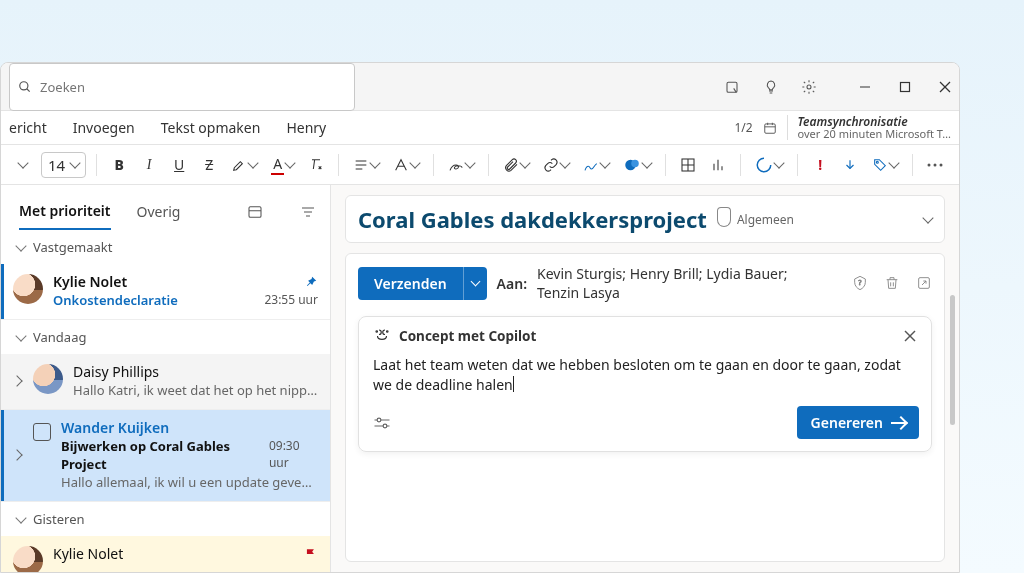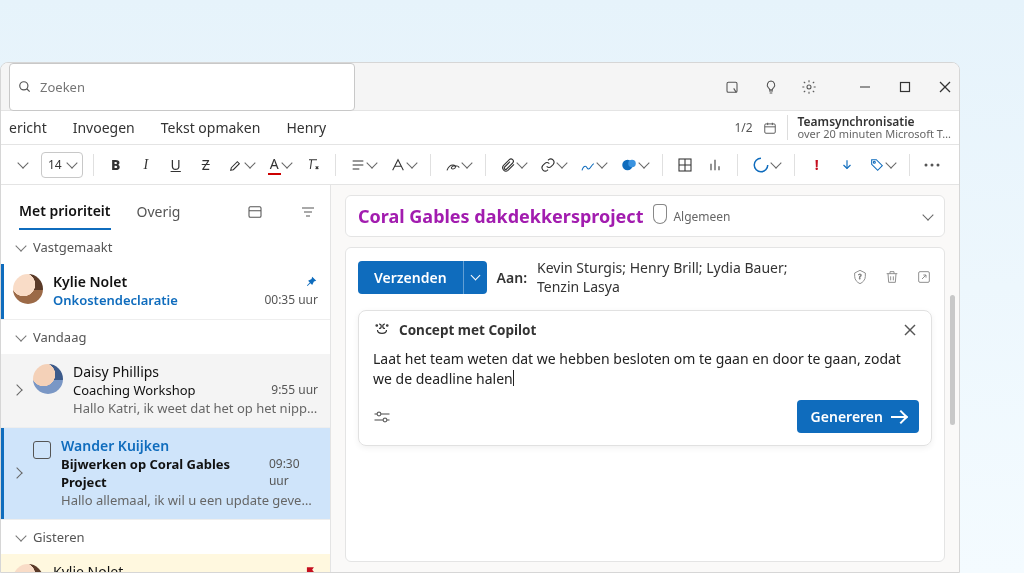--- a/index.html
+++ b/index.html
@@ -12,30 +12,30 @@
   .titlebar-icons { display: flex; align-items: center; gap: 22px; color: #555; }
   .titlebar-icons svg, .icon-btn svg { display: block; }
   .icon-btn { width: 16px; height: 16px; color: #555; cursor: pointer; }
   .win-controls { display: flex; align-items: center; gap: 28px; margin-left: 20px; color: #333; }
 
   .tabsrow { height: 34px; display: flex; align-items: center; border-bottom: 1px solid #e4e4e4; padding: 0 8px 0 0; font-size: 14px; color: #333; }
   .tabs { display: flex; gap: 22px; padding-left: 6px; }
   .tabs .tab { padding: 6px 2px; color: #333; cursor: pointer; }
   .tabs-right { margin-left: auto; display: flex; align-items: center; gap: 10px; font-size: 12px; color: #555; }
   .meeting { display: flex; flex-direction: column; line-height: 1.1; border-left: 1px solid #ddd; padding-left: 10px; }
-  .meeting .title { font-weight: 600; font-size: 12px; color: #333; }
+  .meeting .title { font-weight: 600; font-size: 12px; color: #333; font-style: italic; }
   .meeting .sub { font-size: 11px; color: #666; }
   .new-outlook { display: flex; align-items: center; gap: 8px; font-weight: 600; color: #0f6cbd; border-left: 1px solid #ddd; padding-left: 12px; margin-left: 2px; font-size: 13px; }
   .toggle { width: 36px; height: 18px; background: #0f6cbd; border-radius: 10px; position: relative; }
   .toggle::after { content: ""; position: absolute; right: 2px; top: 2px; width: 14px; height: 14px; background: #fff; border-radius: 50%; }
 
   .toolbar { height: 40px; border-bottom: 1px solid #e4e4e4; display: flex; align-items: center; padding: 0 10px; gap: 6px; color: #333; font-size: 14px; }
   .toolbar .sep { width: 1px; height: 22px; background: #e0e0e0; margin: 0 4px; }
   .toolbar .btn { min-width: 24px; height: 28px; display: flex; align-items: center; justify-content: center; border-radius: 4px; cursor: pointer; padding: 0 4px; gap: 2px; }
-  .fontsize-sel { display: flex; align-items: center; border: 1px solid #c8c8c8; border-radius: 4px; height: 26px; padding: 0 6px; gap: 6px; font-size: 12px; }
+  .fontsize-sel { display: flex; align-items: center; border: 1px solid #c8c8c8; border-radius: 4px; height: 26px; padding: 0 6px; gap: 6px; font-size: 15px; }
   .chev { width: 8px; height: 8px; border-right: 1.4px solid #666; border-bottom: 1.4px solid #666; transform: rotate(45deg); margin-top: -3px; }
 
   .body-row { flex: 1; display: flex; overflow: hidden; background: #faf9f8; }
   .list { width: 330px; border-right: 1px solid #e4e4e4; display: flex; flex-direction: column; background: #fff; }
   .list-header { display: flex; align-items: center; padding: 8px 14px 0 18px; gap: 26px; }
   .list-header .ltab { font-size: 14px; color: #555; padding: 8px 0; cursor: pointer; }
   .list-header .ltab.active { color: #111; font-weight: 600; border-bottom: 2.5px solid #0f6cbd; }
   .list-header .lspacer { flex: 1; }
   .list-header .hicon { color: #555; cursor: pointer; }
 
@@ -65,21 +65,21 @@
   .mail.selected .sender { color: #0f6cbd; }
   .mail.selected .subject-text { font-weight: 700; }
   .mail.selected .checkbox { display: inline-block; }
   .checkbox { display: none; width: 18px; height: 18px; border: 1.4px solid #555; border-radius: 3px; margin-top: 5px; flex-shrink: 0; }
   .mail .expand { width: 8px; height: 8px; border-right: 1.4px solid #666; border-bottom: 1.4px solid #666; transform: rotate(-45deg); align-self: center; margin-right: 2px; flex-shrink: 0; }
 
   .mail.flagged { background: #fff8df; }
 
   .reading { flex: 1; display: flex; flex-direction: column; padding: 10px 14px 10px 14px; gap: 10px; overflow: hidden; }
   .subject-bar { display: flex; align-items: center; gap: 10px; background: #fff; border: 1px solid #e4e4e4; border-radius: 6px; padding: 8px 12px; }
-  .subject-bar .subj { font-size: 18px; font-weight: 700; color: #a21caf; }
+  .subject-bar .subj { font-size: 22px; font-weight: 700; color: #0c4a6e; }
   .tag { font-size: 12px; color: #666; display: flex; align-items: center; gap: 6px; }
   .shield { width: 14px; height: 16px; border: 1.2px solid #888; border-bottom-left-radius: 8px; border-bottom-right-radius: 8px; border-top: none; position: relative; }
   .shield::before { content: ""; position: absolute; top: -4px; left: -1px; right: -1px; height: 6px; border: 1.2px solid #888; border-bottom: none; border-radius: 4px 4px 0 0; }
 
   .compose { background: #fff; border: 1px solid #e4e4e4; border-radius: 6px; display: flex; flex-direction: column; flex: 1; overflow: hidden; }
   .compose-header { display: flex; align-items: center; padding: 10px 12px; gap: 10px; }
   .send-btn { display: flex; align-items: stretch; }
   .send-main { background: #0f6cbd; color: #fff; font-weight: 600; font-size: 14px; padding: 7px 16px; border-radius: 4px 0 0 4px; cursor: pointer; }
   .send-drop { background: #0f6cbd; color: #fff; padding: 7px 8px; border-left: 1px solid rgba(255,255,255,0.35); border-radius: 0 4px 4px 0; display: flex; align-items: center; cursor: pointer; }
   .send-drop .dchev { width: 7px; height: 7px; border-right: 1.6px solid #fff; border-bottom: 1.6px solid #fff; transform: rotate(45deg); margin-top: -3px; }
@@ -316,41 +316,37 @@
         <div class="avatar av-kylie"></div>
         <div class="content">
           <div class="row1">
             <span class="sender">Kylie Nolet</span>
             <svg class="pin-icon" width="14" height="14" viewBox="0 0 24 24" fill="#0f6cbd">
                 <path d="M14 3l7 7-4 1-3 6-3-3-5 5-1-1 5-5-3-3 6-3z"></path>
               </svg>
           </div>
           <div class="subject">
               <span class="subject-text">Onkostendeclaratie</span>
-              <span class="time">00:35 uur</span>
+              <span class="time">23:55 uur</span>
             </div>
         </div>
       </div>
 
       <div class="group-header">
         <span class="gchev"></span>
           <span>Vandaag</span>
       </div>
 
       <div class="mail" style="background:#f4f4f4">
         <div class="bar"></div>
         <span class="expand"></span>
         <div class="avatar av-daisy"></div>
         <div class="content">
           <div class="row1">
               <span class="sender" style="font-weight:400">Daisy Phillips</span>
-            </div>
-          <div class="subject">
-              <span class="subject-text" style="font-weight:400">Coaching Workshop</span>
-              <span class="time">9:55 uur</span>
             </div>
           <div class="preview">Hallo Katri, ik weet dat het op het nipper…</div>
         </div>
       </div>
 
       <div class="mail selected unread">
         <div class="bar"></div>
         <span class="expand"></span>
         <span class="checkbox"></span>
         <div class="content">

